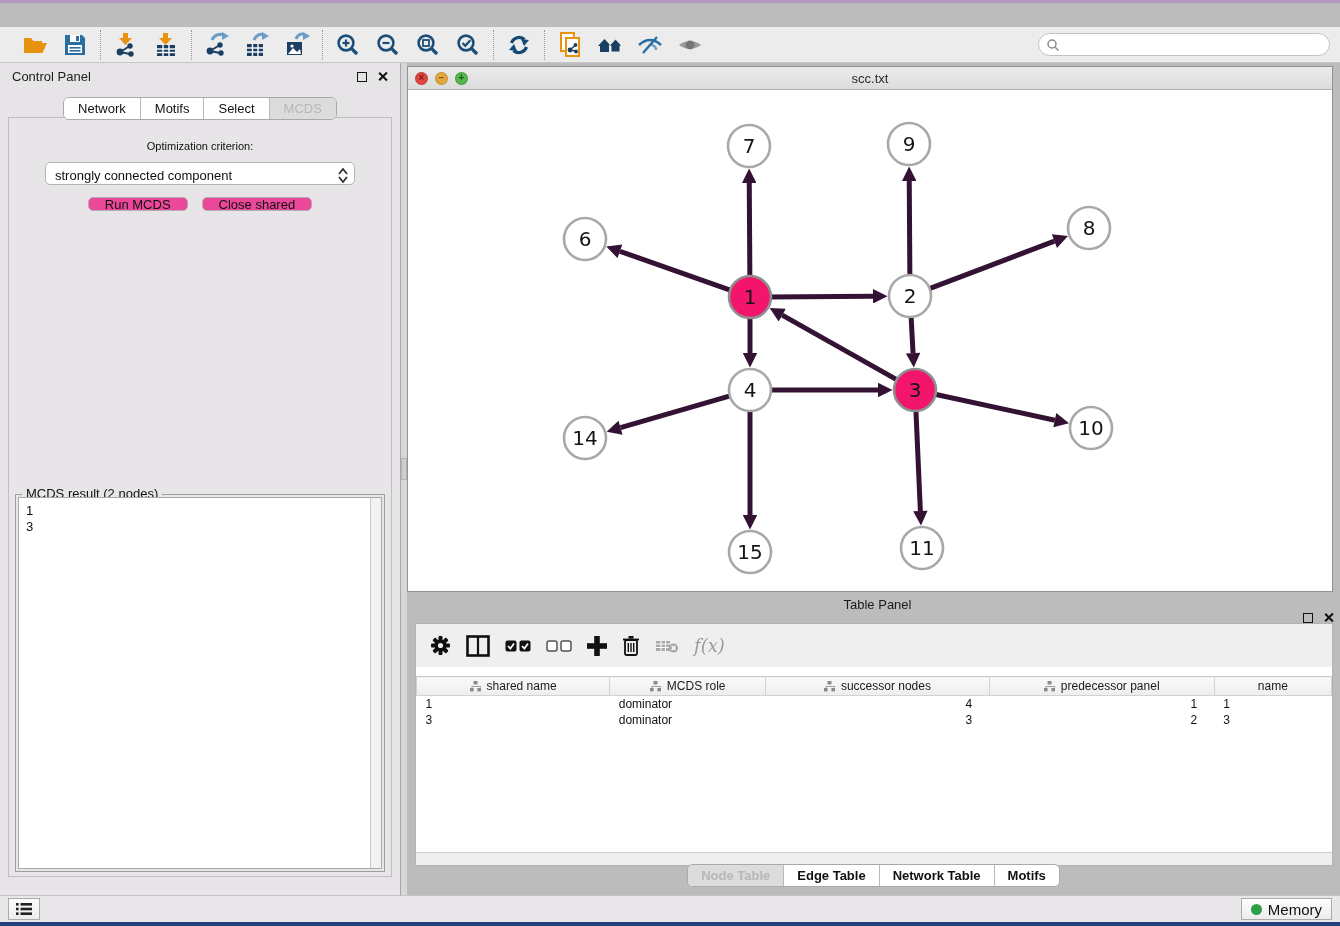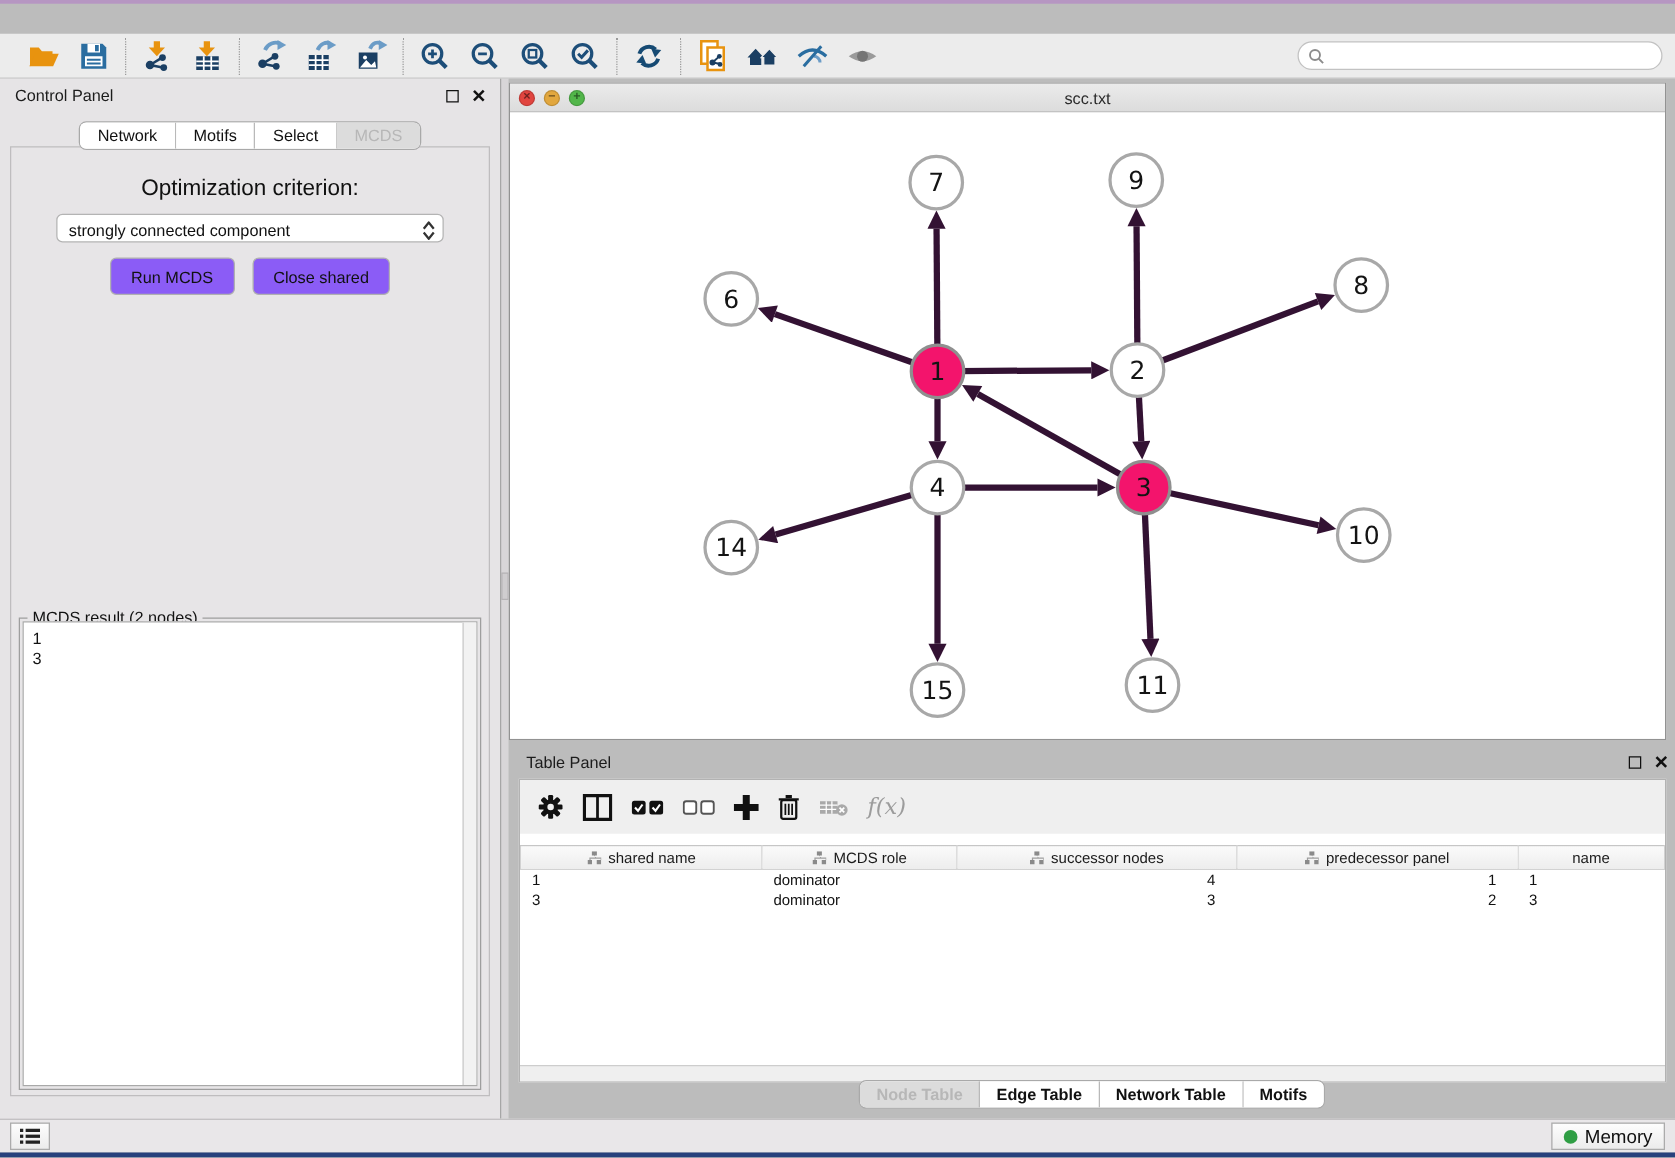--- a/index.html
+++ b/index.html
@@ -36,26 +36,26 @@
   .close-x::before { transform:rotate(45deg); } .close-x::after { transform:rotate(-45deg); }
 
   .cp-tabs { position:absolute; left:0; right:0; top:34px; display:flex; justify-content:center; z-index:2; }
   .tabset { display:flex; border:1px solid #a9a9a9; border-radius:6px; overflow:hidden; background:#fff; }
   .tab { font-size:13px; padding:3px 14px; background:#fff; color:#111; border-right:1px solid #b9b9b9; cursor:default; }
   .tab:last-child { border-right:none; }
   .tab.active { background:#dcdcdc; color:#b7b7b7; }
 
   .cp-content { position:absolute; left:8px; right:8px; top:54px; bottom:18px;
                 background:#e7e5e7; border:1px solid #bfbdbf; }
-  .opt-label { text-align:center; margin-top:22px; font-size:18px; color:#111; }
+  .opt-label { text-align:center; margin-top:22px; font-size:11px; color:#111; }
   .dropdown { margin:10px 36px 0; height:23px; background:#fff; border:1px solid #b4b4b4; border-radius:5px;
               display:flex; align-items:center; padding:4px 4px 0 9px; font-size:13px; color:#111; }
   .dd-stepper { margin-left:auto; width:14px; height:19px; display:flex; flex-direction:column; align-items:center; justify-content:center; gap:1px; }
   .btn-row { display:flex; justify-content:center; gap:14px; margin-top:12px; }
-  .mac-btn { height:30px; padding:0 16px; background:#8b5cf6; border:1px solid #b0b0b0; border-radius:5px;
+  .mac-btn { height:14px; padding:0 16px; background:#ec4899; border:1px solid #b0b0b0; border-radius:5px;
              font-size:13px; color:#111; display:flex; align-items:center; }
 
   .groupbox { position:absolute; left:6px; right:6px; top:376px; bottom:4px; border:1px solid #9e9e9e; }
   .groupbox-legend { position:absolute; top:-9px; left:6px; background:#e7e5e7; padding:0 4px; font-size:13px; color:#111;text-align:right; }
   .groupbox-inner { position:absolute; inset:2px; background:#fff; border:1px solid #a9a9a9; display:flex; }
   .result-text { flex:1; padding:5px 7px; font-size:13px; color:#111; line-height:16px; }
   .vscroll { width:11px; background:#f2f2f2; border-left:1px solid #c9c9c9; }
 
   
   .splitter { position:absolute; left:400px; top:63px; width:7px; height:832px; background:#d8d6d8; border-left:1px solid #a6a6a6; }
@@ -68,21 +68,21 @@
                   display:flex; align-items:center; position:relative; }
   .mini-traffic { display:flex; gap:7px; margin-left:7px; }
   .mdot { width:13px; height:13px; border-radius:50%; font-size:10px; font-weight:bold; color:rgba(0,0,0,.5);
           display:flex; align-items:center; justify-content:center; line-height:1; border:1px solid rgba(0,0,0,.15); }
   .mdot.red { background:#e1453f; } .mdot.yel { background:#e2a73e; } .mdot.grn { background:#52b64a; }
   .net-title { position:absolute; left:0; right:0; text-align:center; font-size:13px; color:#2c2c2c; }
   .net-canvas { position:relative; width:924px; height:501px; background:#fff; }
 
   
   .table-panel { position:absolute; left:0; top:534px; width:933px; height:293px; }
-  .tp-header { height:25px; display:flex; align-items:center; padding:0 6px 0 14px; font-size:13px; color:#1c1c1c; }
+  .tp-header { height:25px; display:flex; align-items:center; padding:0 6px 0 14px; font-size:13px; color:#1c1c1c;flex-direction:column; }
   .tp-box { position:absolute; left:8px; right:7px; top:26px; height:243px; background:#fff; border:1px solid #b2b2b2;
             display:flex; flex-direction:column; }
   .tp-toolbar { height:43px; background:#efefef; display:flex; align-items:center; gap:15px; padding-left:14px; }
   .tp-icon { display:block; }
   .fx-label { font-family:"DejaVu Serif", serif; font-style:italic; font-size:18px; color:#9c9c9c; }
   .tbl { border-collapse:collapse; table-layout:fixed; font-size:12px; margin-top:9px; }
   .tbl th { height:19px; background:linear-gradient(#fafafa,#ededed); border:1px solid #d2d2d2; border-top:1px solid #c6c6c6;
             font-weight:normal; color:#1a1a1a; position:relative; }
   .th-inner { display:flex; align-items:center; justify-content:center; gap:6px; }
   .tbl td { height:16px; padding:0 9px; color:#111; white-space:nowrap; overflow:hidden; }

